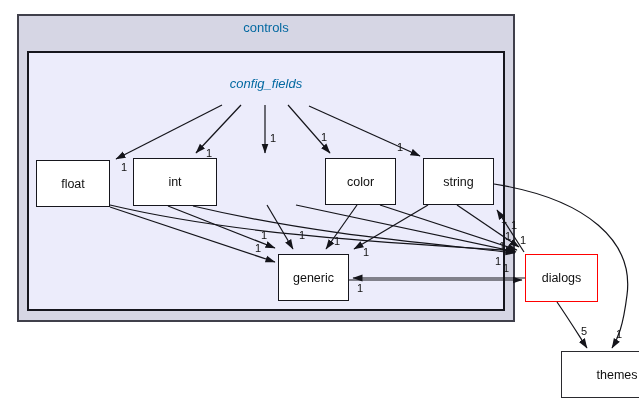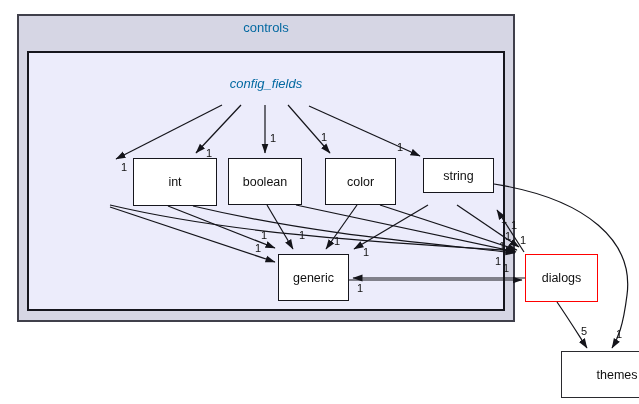--- a/index.html
+++ b/index.html
@@ -25,46 +25,46 @@
   .node {
     position:absolute; box-sizing:border-box; background:#ffffff;
     border:1.5px solid #16161d; color:#111111; font-size:12.5px;
     display:flex; align-items:center; justify-content:center;
     cursor:pointer;
   }
   .node-float   { left:36px;  top:160px; width:74px; height:47px; }
   .node-int     { left:133px; top:158px; width:84px; height:48px; }
   .node-boolean { left:228px; top:158px; width:74px; height:47px; }
   .node-color   { left:325px; top:158px; width:71px; height:47px;text-align:right; }
-  .node-string  { left:423px; top:158px; width:71px; height:35px; }
+  .node-string  { left:423px; top:158px; width:71px; height:47px; }
   .node-generic { left:278px; top:254px; width:71px; height:47px; }
   .node-dialogs { left:525px; top:254px; width:73px; height:48px; border:1.5px solid #ff0000; }
   .node-themes  { left:561px; top:351px; width:88px; height:47px; border:1.5px solid #2a2a2e;padding-left:24px; }
   svg.edge-layer { position:absolute; left:0; top:0; width:639px; height:404px; pointer-events:none; }
   svg.edge-layer path.edge { fill:none; stroke:#14141a; stroke-width:1.2px; }
   svg.edge-layer text.edge-label {
     fill:#111111; font-family:"Liberation Sans", sans-serif; font-size:11px;
   }
 </style>
 </head>
 <body>
 
 <div class="canvas">
 
   <div class="cluster cluster-outer"></div>
   <div class="cluster cluster-inner"></div>
 
   <div class="cluster-label label-controls">controls</div>
   <div class="cluster-label label-configfields">config_fields</div>
 
+  <div class="node node-float">
+    <span>float</span>
+  </div>
   <div class="node node-int">
     <span>int</span>
-  </div>
-  <div class="node node-boolean">
-    <span>boolean</span>
   </div>
   <div class="node node-color">
     <span>color</span>
   </div>
   <div class="node node-string">
     <span>string</span>
   </div>
   <div class="node node-dialogs">
     <span>dialogs</span>
   </div>

